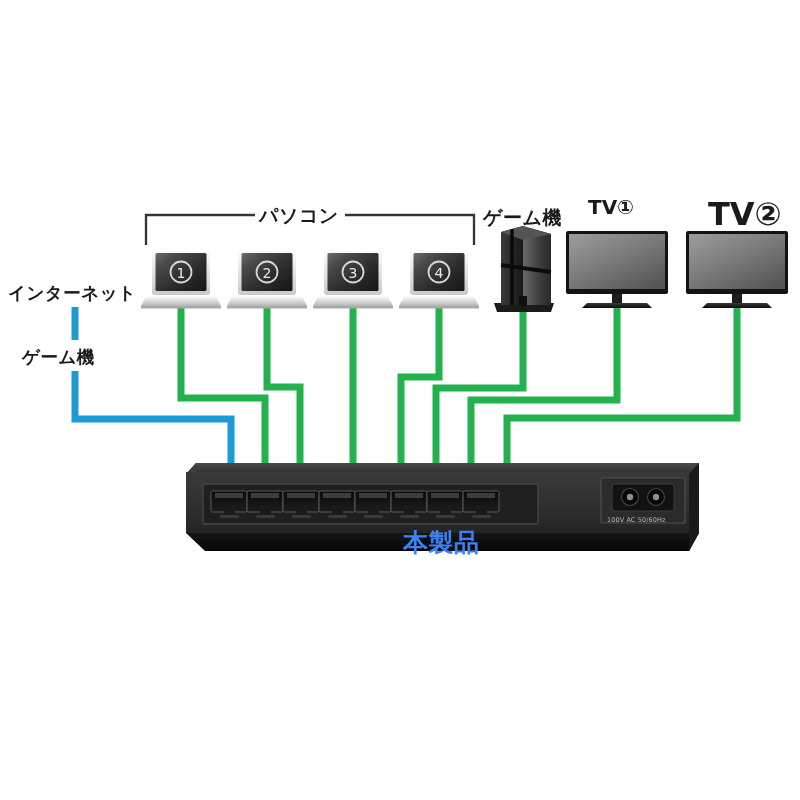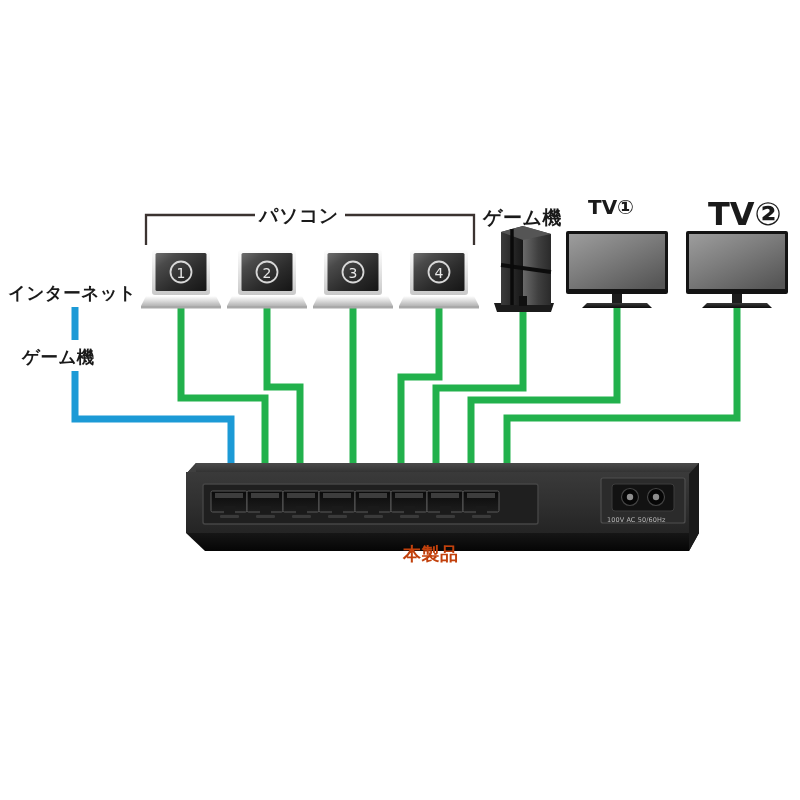--- a/index.html
+++ b/index.html
@@ -69,23 +69,23 @@
     letter-spacing: 0px;
   }
   #label-tv2 {
     left: 708px;
     top: 195px;
     font-size: 32px;
     letter-spacing: 0px;
   }
   #label-product {
     left: 403px;
-    top: 542px;
-    font-size: 18px;
-    color: #c2410c;
+    top: 526px;
+    font-size: 25px;
+    color: #3b82f6;
   }
   #label-power-rating {
     left: 607px;
     top: 516px;
     font-size: 6.5px;
     font-weight: normal;
     color: #b8b8b8;
     letter-spacing: 0.1px;
     text-align: right;
   }

